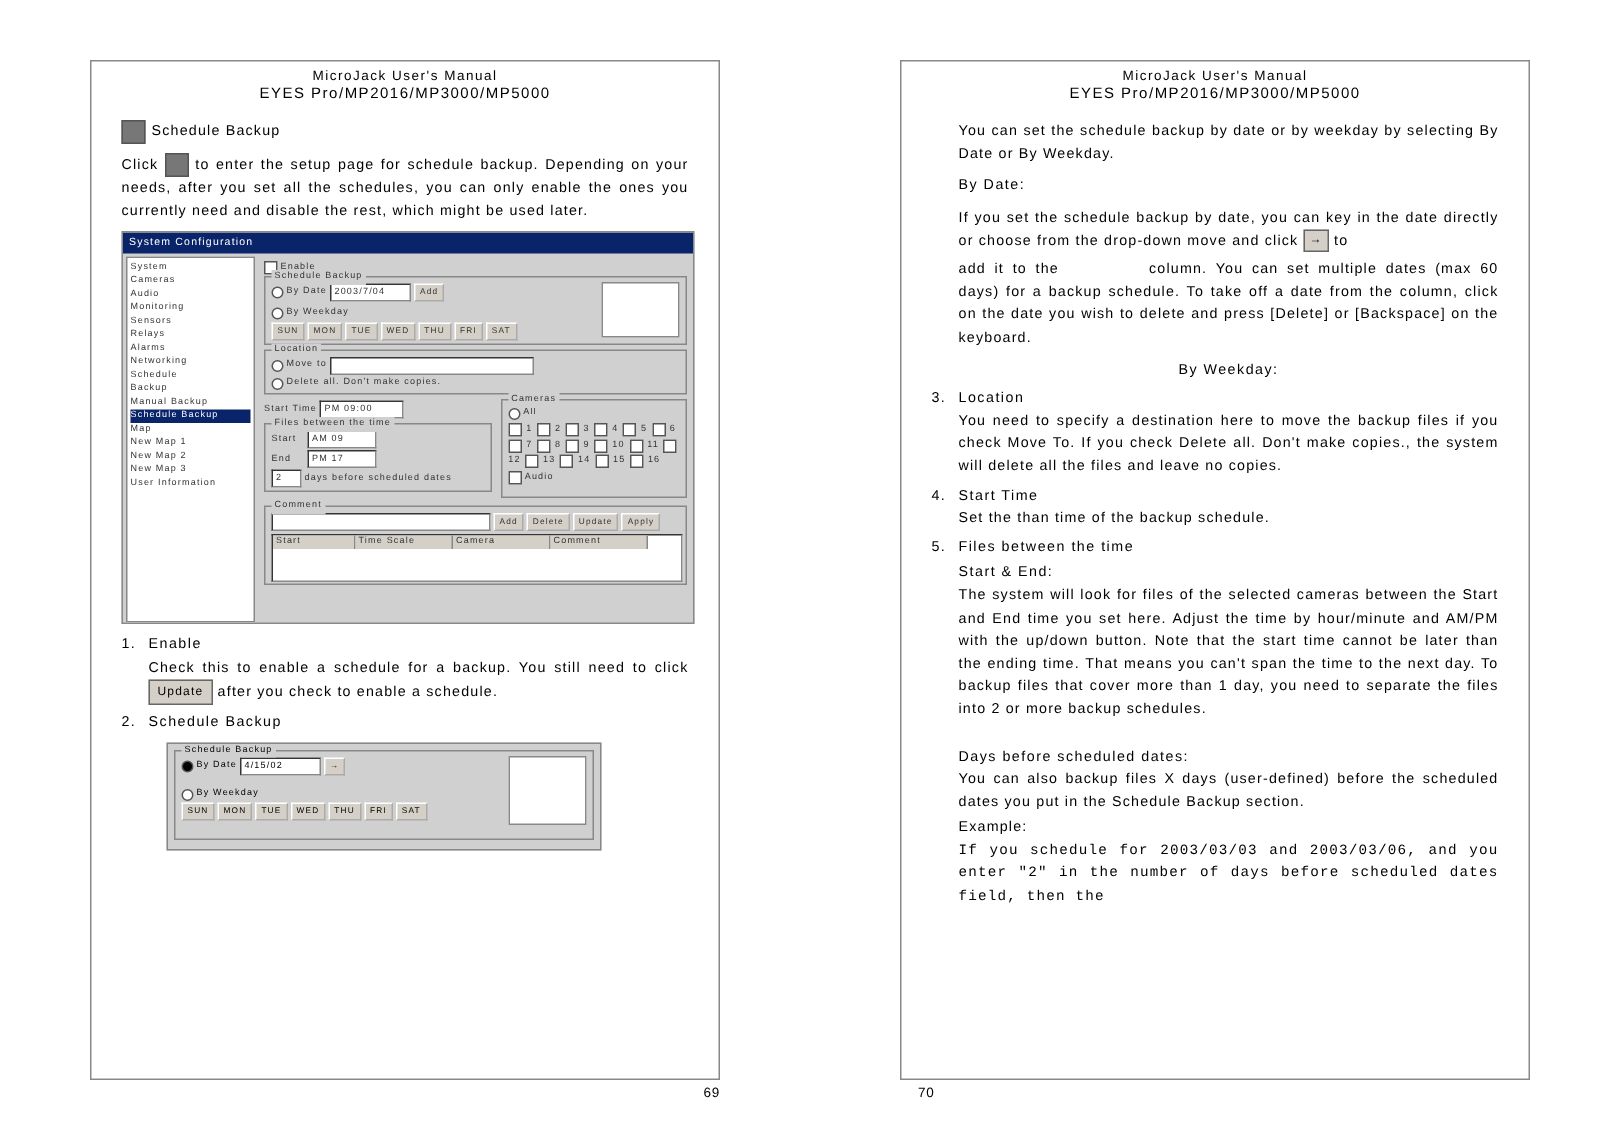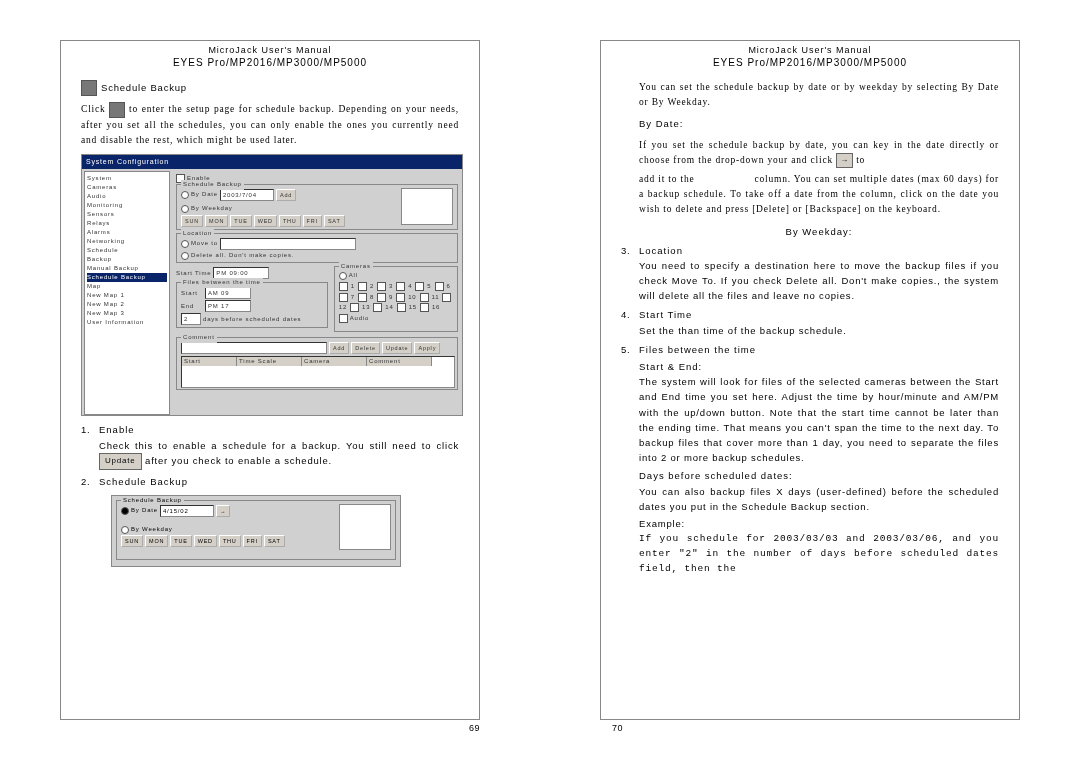--- a/index.html
+++ b/index.html
@@ -58,21 +58,20 @@
   .icon-box {
     width: 14px; height: 14px;
     background: #777;
     display: inline-block;
     border: 1px solid #555;
     vertical-align: middle;
   }
   .para {
     text-align: justify;
     margin: 6px 0;
-    font-family: Liberation Serif, serif;
   }
   .screenshot {
     width: 380px;
     height: 260px;
     background: #d0d0d0;
     margin: 6px auto;
     position: relative;
     border: 1px solid #888;
     font-size: 6px;
     color: #333;
@@ -412,21 +411,21 @@
 
   <div class="page">
     <div class="page-inner">
       <div class="hdr">MicroJack User's Manual</div>
       <div class="hdr2">EYES Pro/MP2016/MP3000/MP5000</div>
       <div class="content">
         <div style="padding-left:18px;">
           <div class="para">You can set the schedule backup by date or by weekday by selecting By Date or By Weekday.</div>
           <div style="letter-spacing:1px;">By Date:</div>
           <div class="para">
-            <span>If you set the schedule backup by date, you can key in the date directly or choose from the drop-down your and click</span>
+            <span>If you set the schedule backup by date, you can key in the date directly or choose from the drop-down move and click</span>
             <span class="arrow-btn">→</span>
             <span>to</span>
           </div>
           <div class="para" style="margin-top:-2px;">
             <span>add it to the</span><span class="blank-box"></span><span>column.  You can set multiple dates (max 60 days) for a backup schedule.  To take off a date from the column, click on the date you wish to delete and press [Delete] or [Backspace] on the keyboard.</span>
           </div>
           <div style="letter-spacing:1px; margin-top:6px;text-align:center;">By Weekday:</div>
         </div>
 
         <div class="numitem">
@@ -442,21 +441,21 @@
             <div class="subtitle">Start Time</div>
             <div>Set the than time of the backup schedule.</div>
           </div>
         </div>
         <div class="numitem">
           <div class="num">5.</div>
           <div class="body">
             <div class="subtitle">Files between the time</div>
             <div style="letter-spacing:1px; margin-top:2px;">Start &amp; End:</div>
             <div style="text-align:justify;">The system will look for files of the selected cameras between the Start and End time you set here. Adjust the time by hour/minute and AM/PM with the up/down button.  Note that the start time cannot be later than the ending time. That means you can't span the time to the next day. To backup files that cover more than 1 day, you need to separate the files into 2 or more backup schedules.</div>
-            <div style="letter-spacing:1px; margin-top:3px;">Days before scheduled dates:</div>
+            <div style="letter-spacing:1px; margin-top:16px;">Days before scheduled dates:</div>
             <div>You can also backup files X days (user-defined) before the scheduled dates you put in the Schedule Backup section.</div>
             <div style="margin-top:2px;">Example:</div>
             <div style="text-align:justify;font-family:Liberation Mono, monospace;">If you schedule for 2003/03/03 and 2003/03/06, and you enter "2" in the number of days before scheduled dates field, then the</div>
           </div>
         </div>
 
       </div>
     </div>
     <div class="pgnum right">70</div>
   </div>

